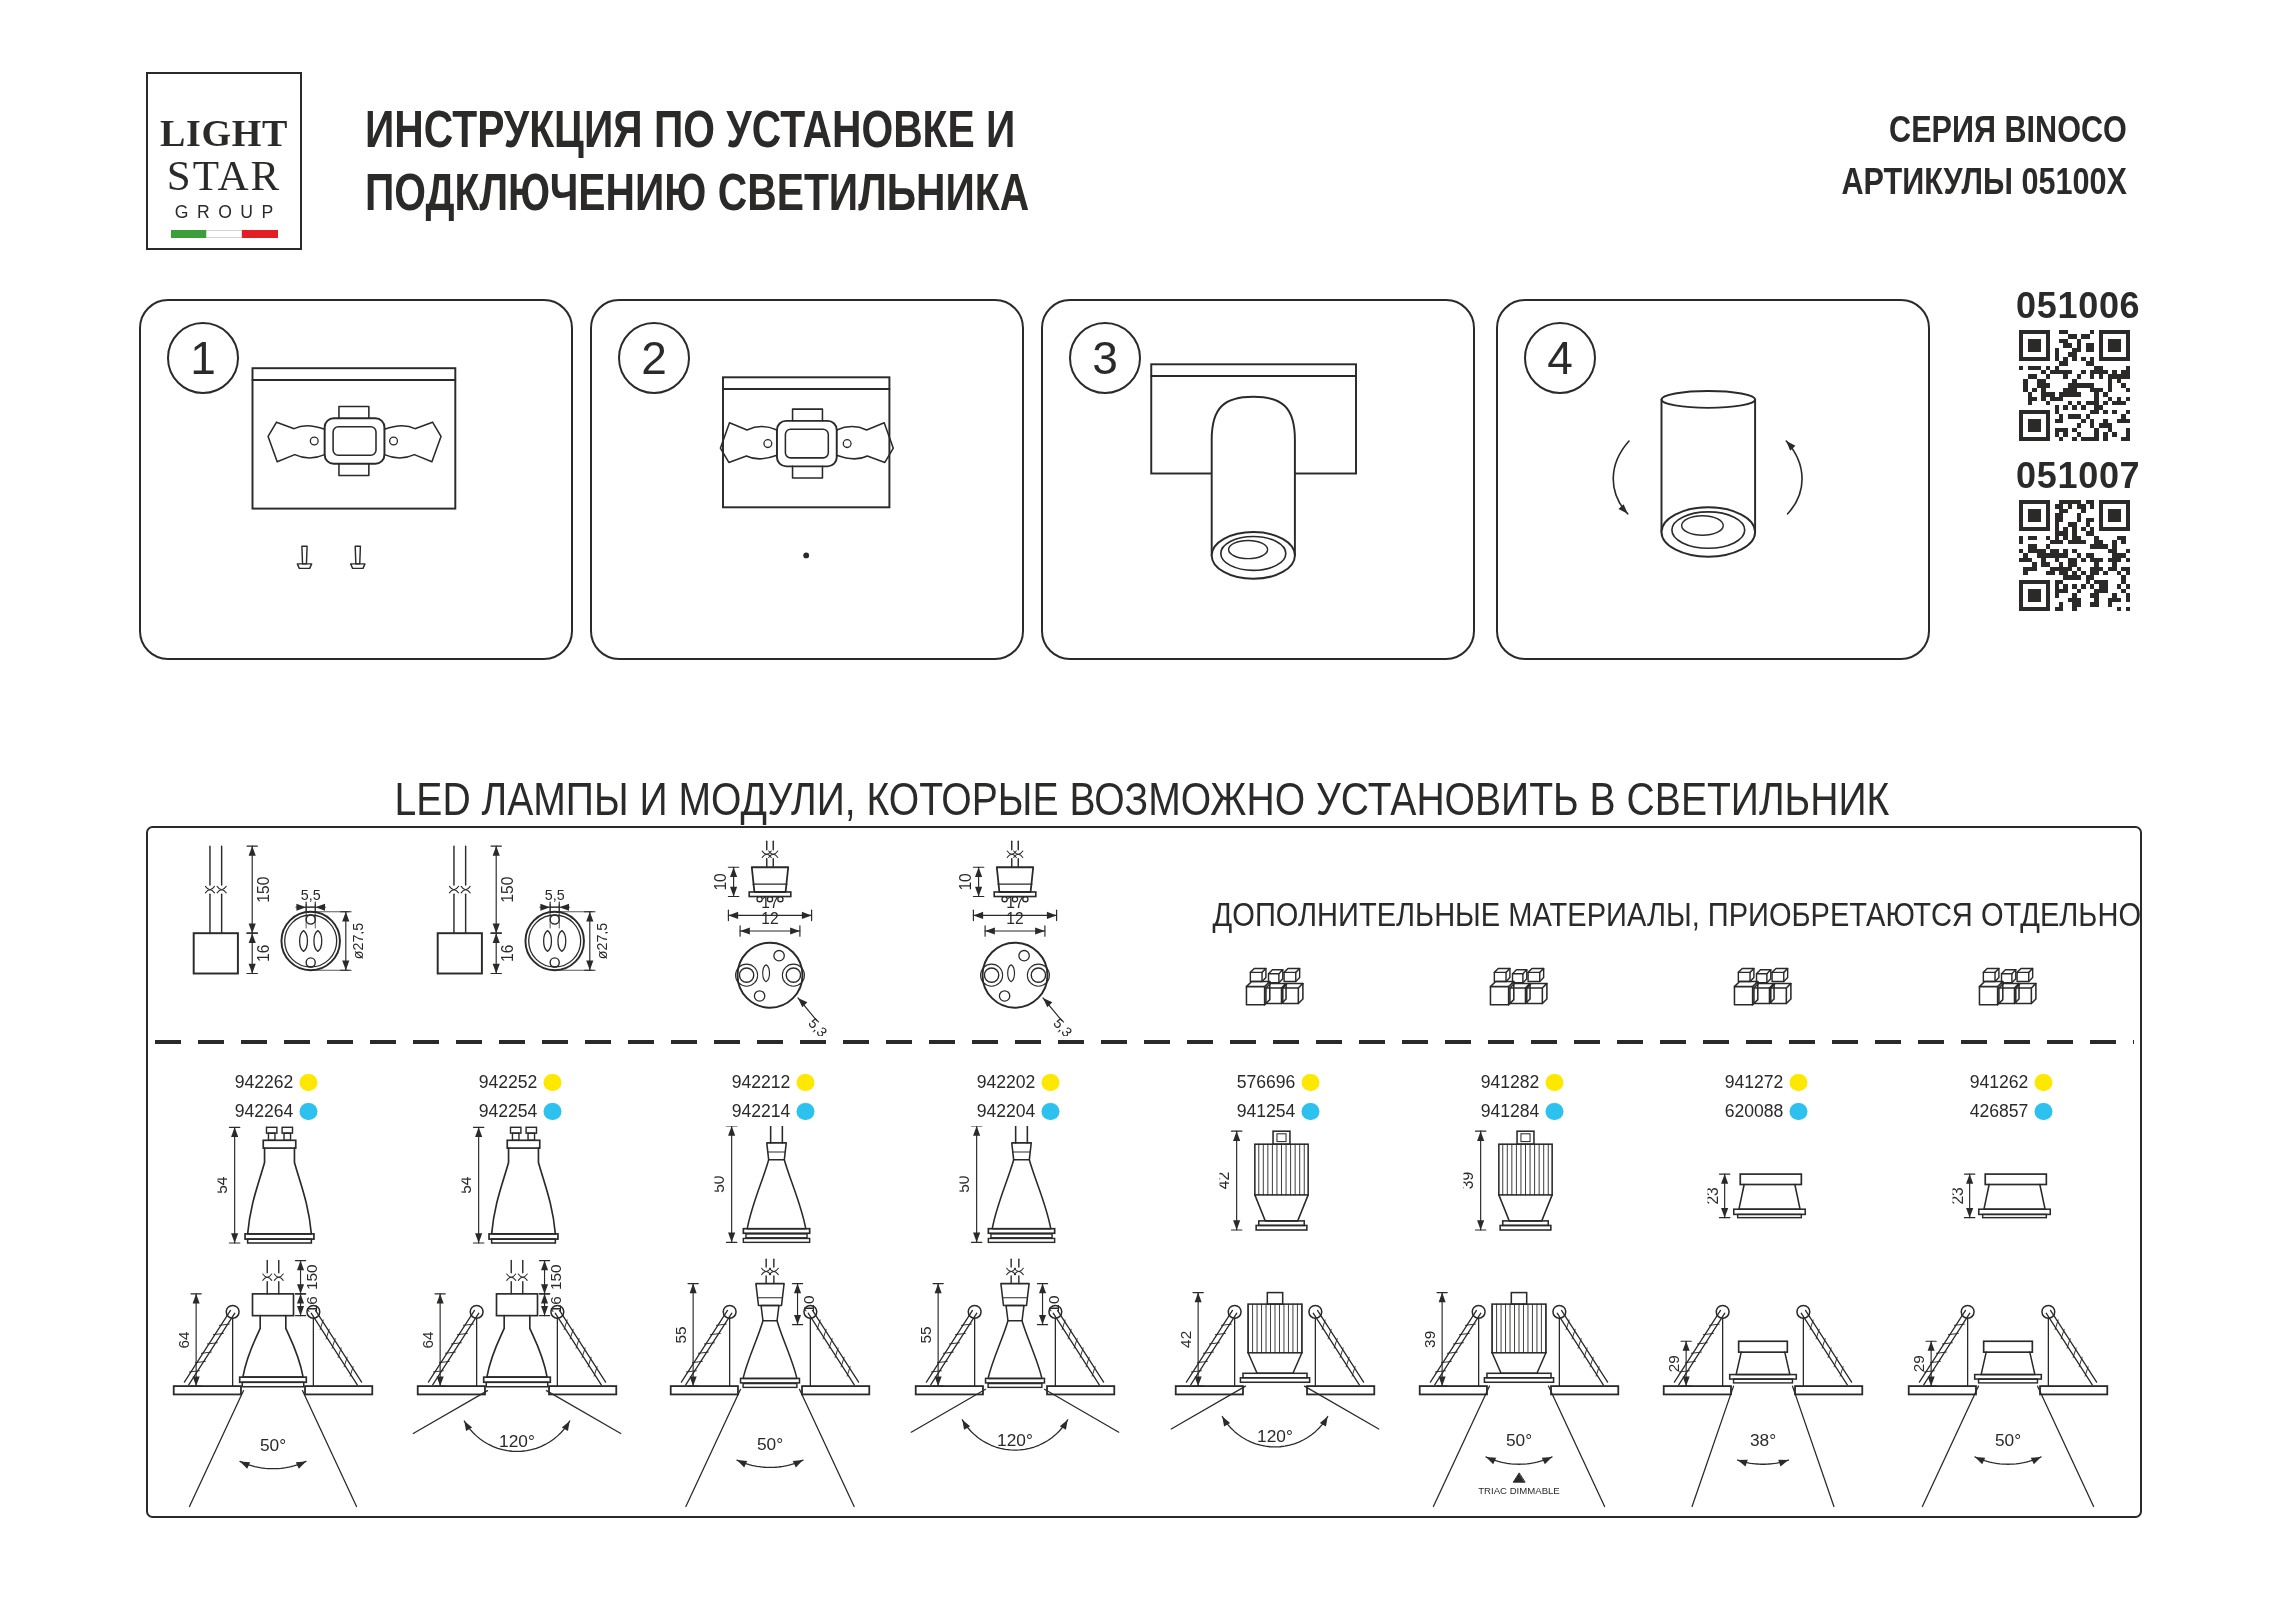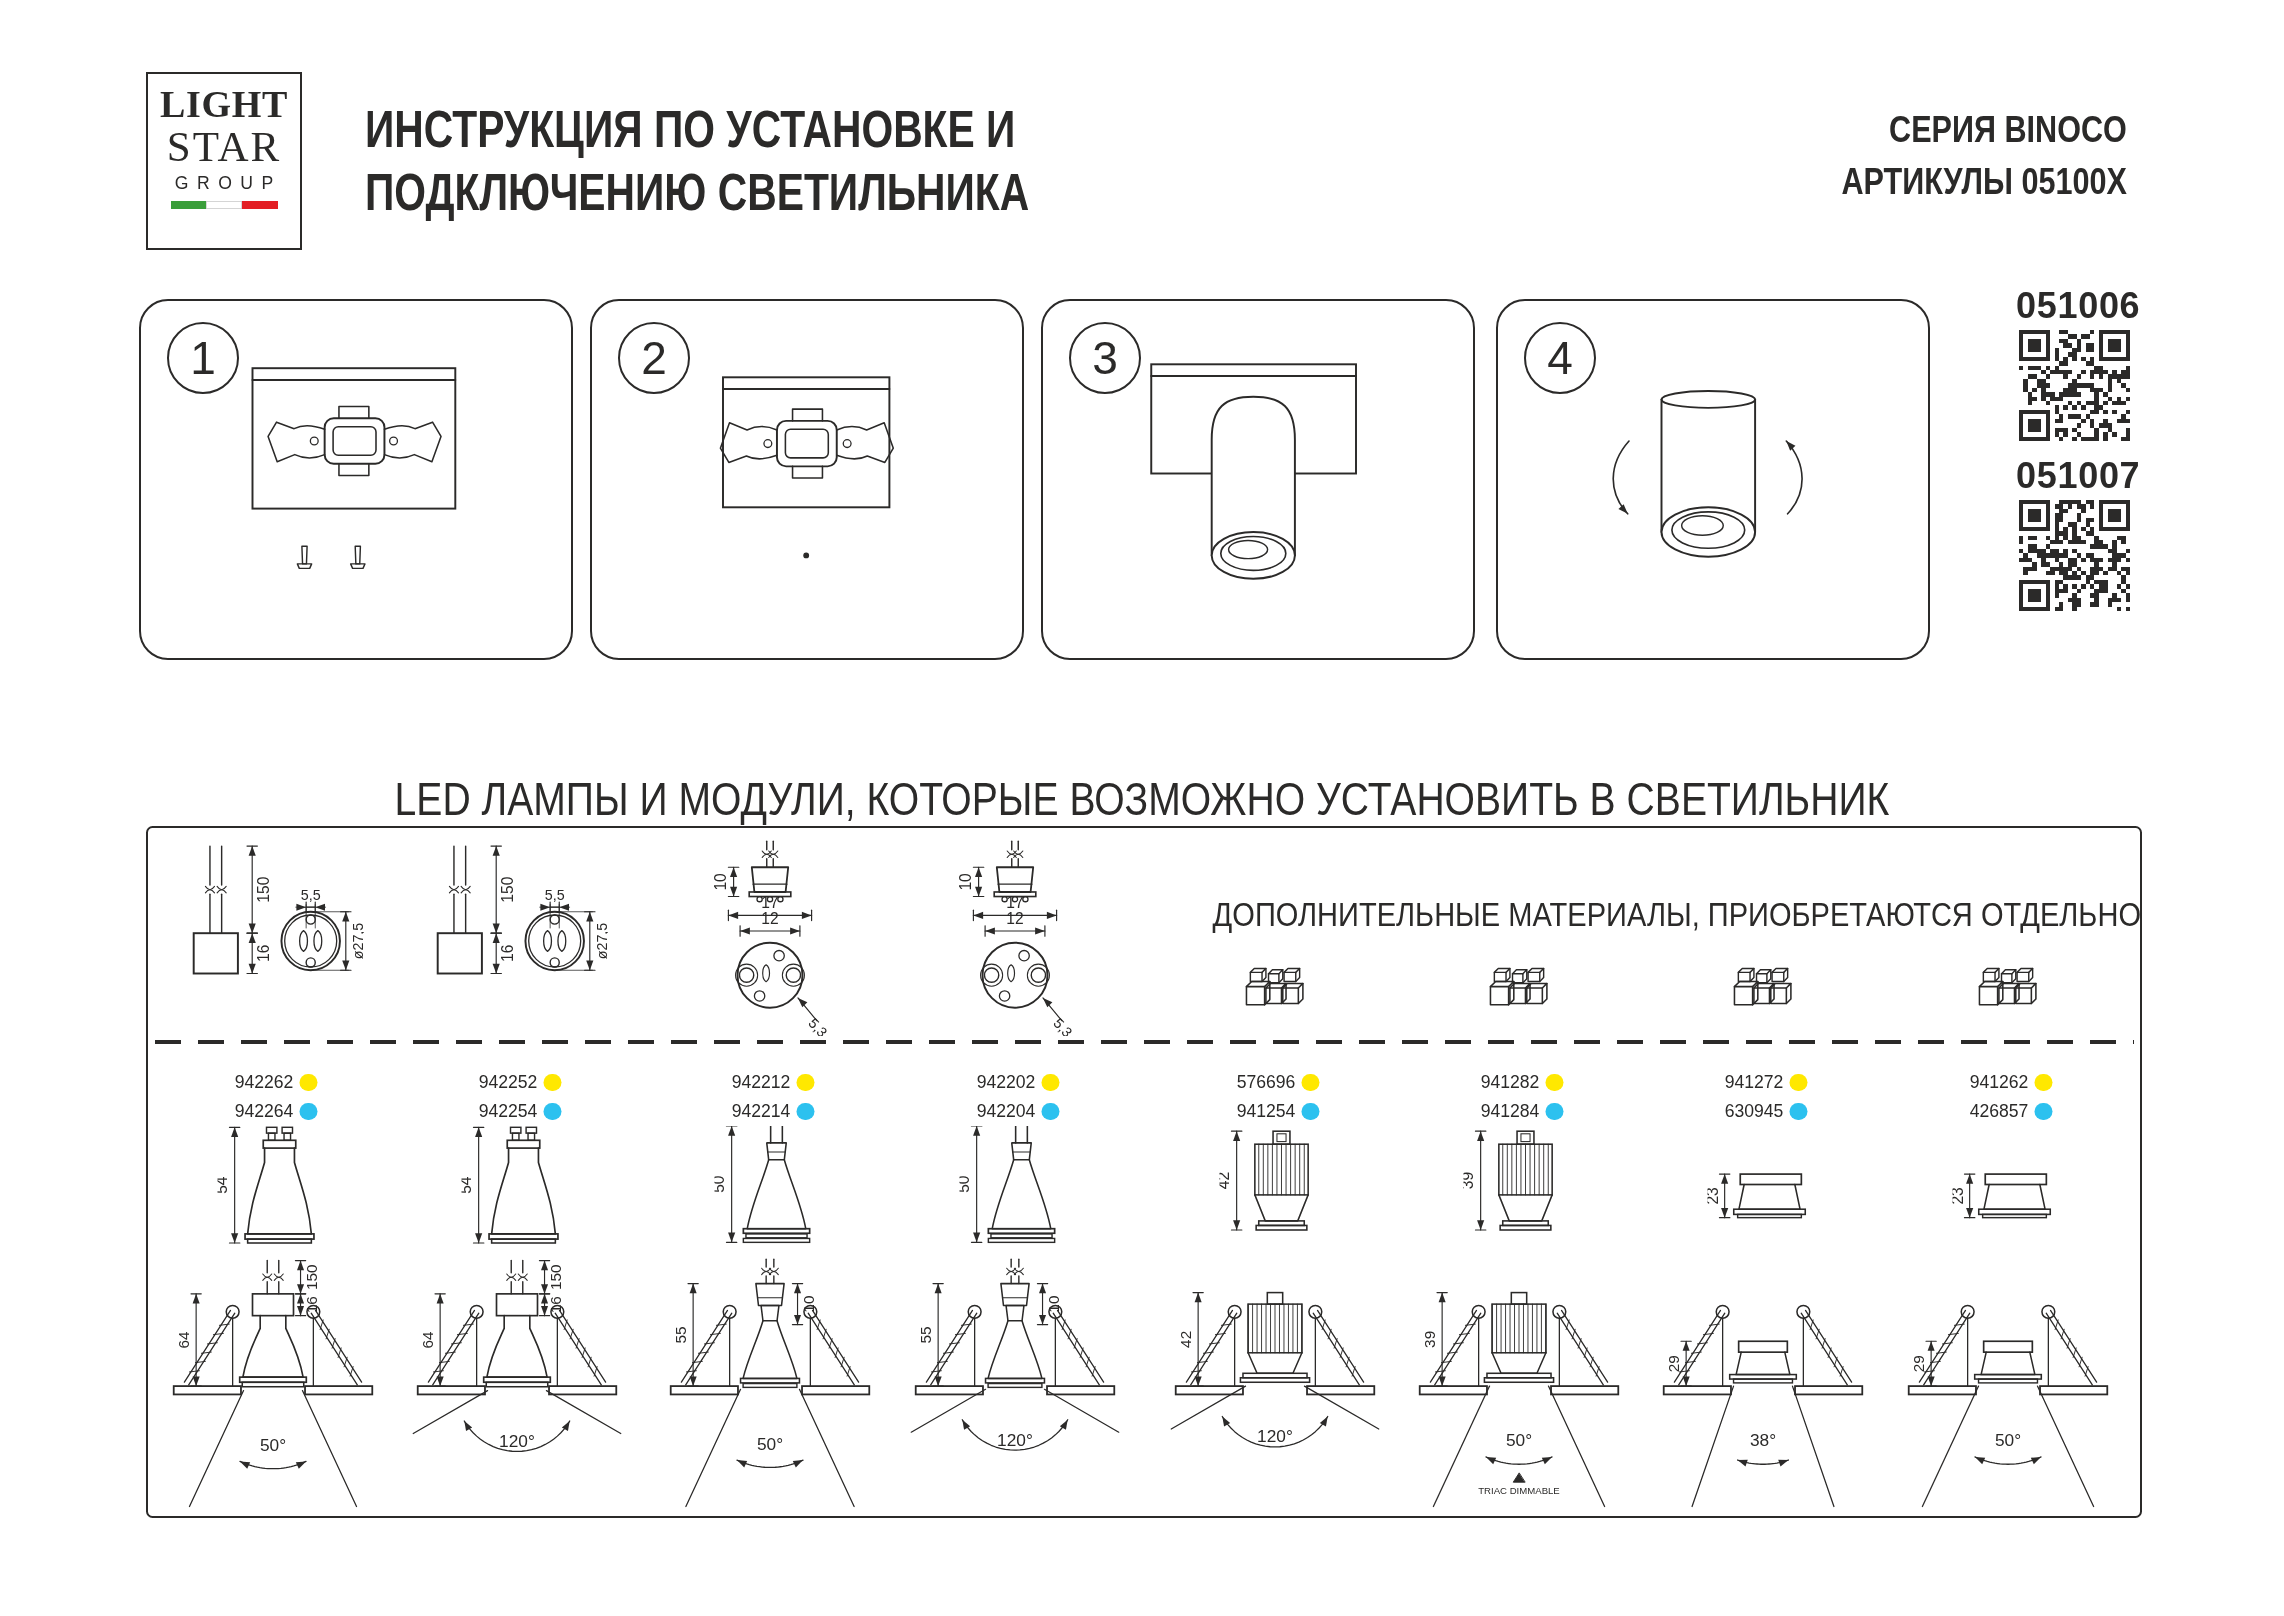--- a/index.html
+++ b/index.html
@@ -1,21 +1,21 @@
 <!DOCTYPE html>
 <html style="font-size:10.4px"><head>
 <meta charset="utf-8">
 <style>
   body{margin:0;background:#e8e8e8}
   .page{position:relative;width:2284px;height:1616px;background:#fff;
         font-family:"Liberation Sans",sans-serif;color:#2b2a29;overflow:hidden}
   
   .logo{position:absolute;left:146px;top:72px;width:152px;height:174px;border:2px solid #2b2a29;
         text-align:center;font-family:"Liberation Serif",serif}
-  .logo-light{margin-top:10px;font-size:38px;font-weight:700;line-height:40px;letter-spacing:0.7px}
+  .logo-light{margin-top:39px;font-size:38px;font-weight:700;line-height:40px;letter-spacing:0.7px}
   .logo-star{font-size:43px;font-weight:400;line-height:46px;letter-spacing:2px}
   .logo-group{font-family:"Liberation Sans",sans-serif;font-size:17.6px;font-weight:400;
               letter-spacing:8.5px;text-indent:8.5px;line-height:27px}
   .flag{margin:3.9px auto 0;width:107px;height:8.5px;display:flex}
   .flag span{flex:1}
   .flag .fw{box-shadow:inset 0 0 0 0.7px #c8c8c8}
   
   .title{position:absolute;left:365px;top:98px;font-size:51px;line-height:63px;font-weight:700;
          transform:scaleX(.8);transform-origin:left top;white-space:nowrap}
   .series{position:absolute;right:157px;top:104px;font-size:36px;line-height:52px;font-weight:700;
@@ -1530,21 +1530,21 @@
           <path d="M66,16 L66,30 L84,30 L84,16 Z" stroke="#2b2a29" stroke-width="2.2" fill="none" stroke-linecap="round" stroke-linejoin="round"></path>
           <path d="M66,16 L72,10 L90,10 L84,16" stroke="#2b2a29" stroke-width="2.2" fill="none" stroke-linecap="round" stroke-linejoin="round"></path>
           <path d="M84,30 L90,24 L90,10" stroke="#2b2a29" stroke-width="2.2" fill="none" stroke-linecap="round" stroke-linejoin="round"></path>
         </svg>
       <div class="codes">
         <div class="code-row">
             <span class="code">941272</span>
             <span class="dot" style="background: rgb(255, 232, 0);"></span>
           </div>
         <div class="code-row">
-            <span class="code">630945</span>
+            <span class="code">620088</span>
             <span class="dot" style="background: rgb(44, 193, 239);"></span>
           </div>
       </div>
       <svg class="svg-lamp" width="111" height="130" viewBox="0 0 170 200">
           <rect x="50" y="74" width="94" height="16" rx="0" stroke="#2b2a29" stroke-width="2.6" fill="none"></rect>
           <path d="M56,90 L48,128 L142,128 L134,90" stroke="#2b2a29" stroke-width="2.4" fill="none" stroke-linecap="round" stroke-linejoin="round"></path>
           <rect x="40" y="128" width="110" height="8" rx="0" stroke="#2b2a29" stroke-width="2.4" fill="none"></rect>
           <rect x="46" y="136" width="98" height="5" rx="0" stroke="#2b2a29" stroke-width="2.2" fill="none"></rect>
           <line x1="26" y1="74" x2="26" y2="141" stroke="#2b2a29" stroke-width="1.8" stroke-linecap="round"></line>
           <line x1="18" y1="74" x2="34" y2="74" stroke="#2b2a29" stroke-width="1.8" stroke-linecap="round"></line>

